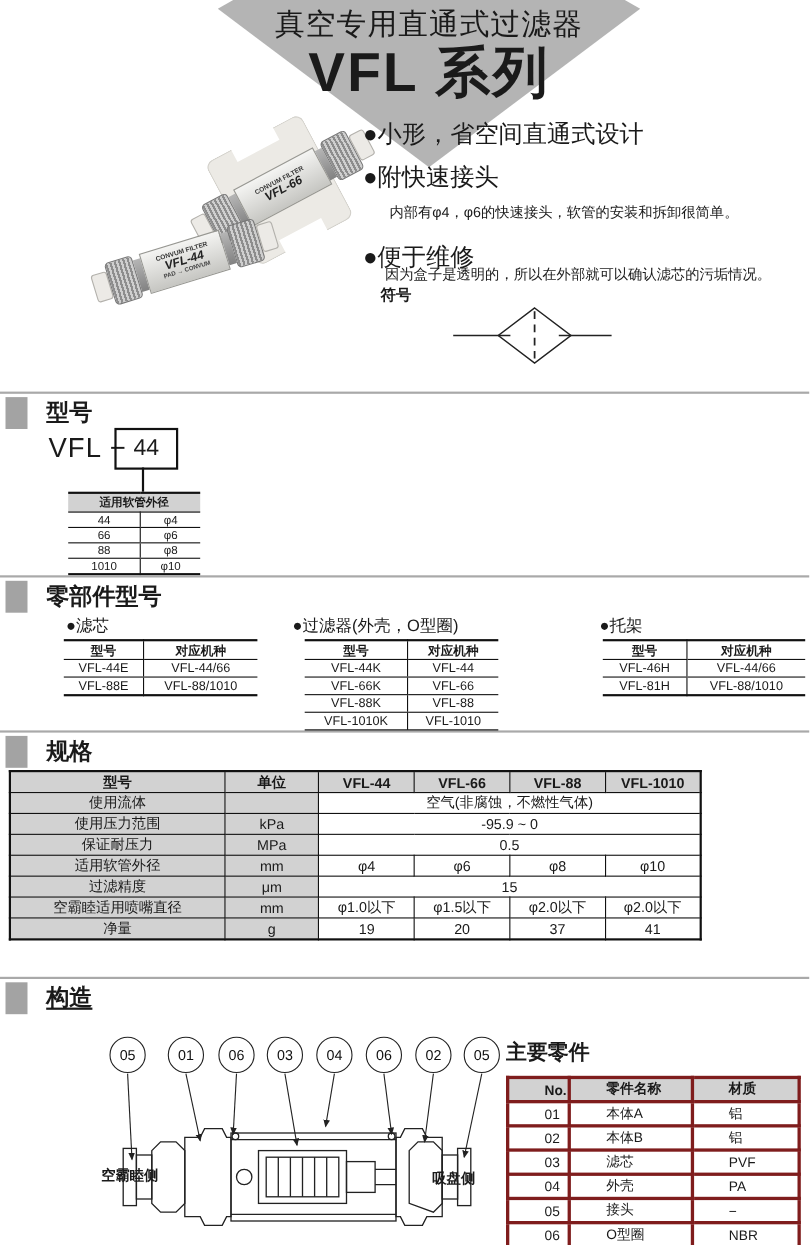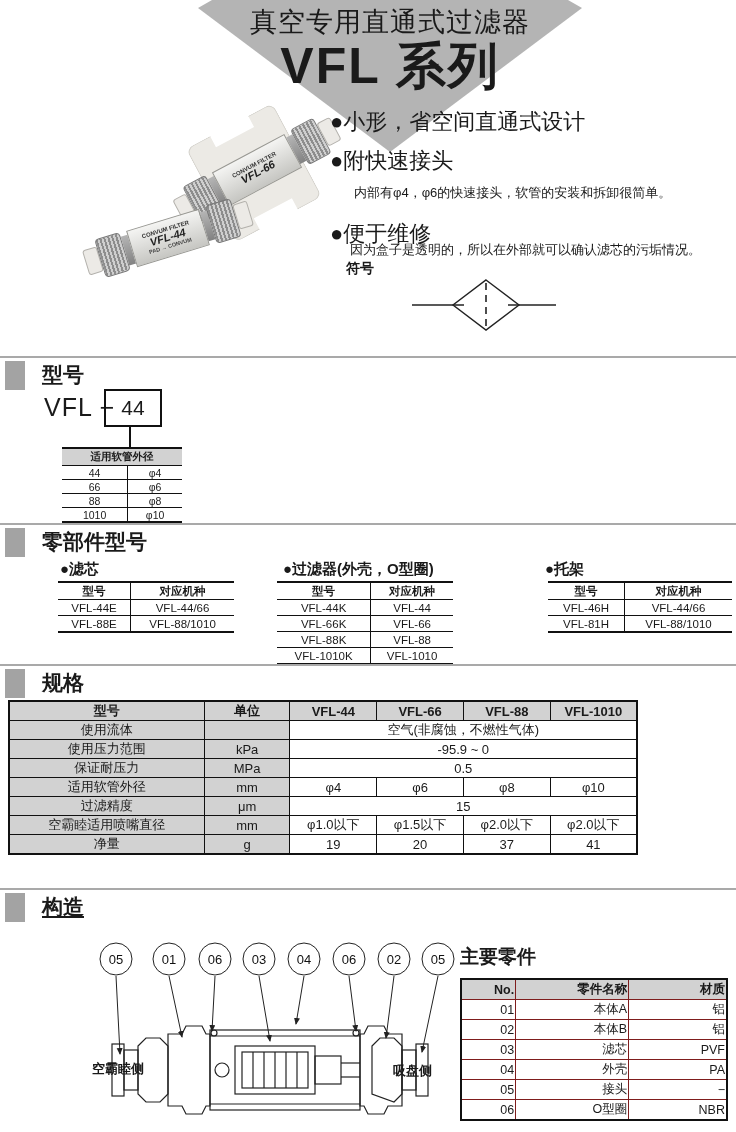--- a/index.html
+++ b/index.html
@@ -45,37 +45,37 @@
   .model-box{position:absolute;left:104px;top:389px;width:54px;height:34px;border:2px solid #111;
              display:flex;align-items:center;justify-content:center;font-size:21px;}
   .model-line{position:absolute;left:129px;top:425px;width:2px;height:22px;background:#111;}
   table{border-collapse:collapse;}
   .mini{position:absolute;border-top:2px solid #111;border-bottom:2px solid #111;}
   .mini td,.mini th{border-top:1px solid #111;border-bottom:1px solid #111;text-align:center;padding:0 2px;}
   .mini td+td,.mini th+th{border-left:1px solid #111;}
   .tube-table{left:62px;top:447px;width:120px;font-size:10.5px;}
   .tube-table .hd{background:#d2d2d2;font-weight:bold;height:16px;}
   .tube-table td{height:13px;}
-  .parts-cap{position:absolute;font-size:15px;font-weight:bold;white-space:nowrap;}
+  .parts-cap{position:absolute;font-size:15px;font-weight:normal;white-space:nowrap;}
   .ptable{font-size:11.5px;}
   .ptable th{font-weight:bold;height:16px;}
   .ptable td{height:15px;}
 
   
   .spec{position:absolute;left:8px;top:700px;width:630px;font-size:13px;
         border:2px solid #111;}
   .spec th,.spec td{border:1px solid #111;text-align:center;height:18px;padding:0;}
   .spec th{background:#d2d2d2;font-weight:bold;}
   .spec .lab{background:#d2d2d2;}
 
   
   .side-label{position:absolute;font-size:13px;font-weight:bold;white-space:nowrap;}
   .mp-title{position:absolute;left:460px;top:944px;font-size:19px;font-weight:bold;}
   .mp{left:460px;top:978px;width:268px;font-size:12.5px;border:2px solid #111;}
-  .mp th,.mp td{border:1px solid #7f1d1d;text-align:right;height:17px;padding-left:32px;}
+  .mp th,.mp td{border:3px solid #7f1d1d;text-align:left;height:17px;padding-left:32px;}
   .mp th{background:#d2d2d2;font-weight:bold;}
 </style>
 </head>
 <body>
 
 <div class="page">
 
   <div class="diamond"></div>
   <div class="h-sub">真空专用直通式过滤器</div>
   <div class="h-title">VFL 系列</div>
@@ -152,21 +152,21 @@
           <td>φ10</td>
         </tr>
   </tbody>
     </table>
 
   <div class="divider" style="top:523px;"></div>
   <div class="sq" style="top:528px;"></div>
   <div class="sec-title" style="top:528px;">零部件型号</div>
 
   <div class="parts-cap" style="left:60px;top:560px;">●滤芯</div>
-  <div class="parts-cap" style="left:283px;top:560px;">●过滤器(外壳，O型圈)</div>
+  <div class="parts-cap" style="left:266px;top:560px;">●过滤器(外壳，O型圈)</div>
   <div class="parts-cap" style="left:545px;top:560px;">●托架</div>
 
   <table class="mini ptable" style="left:58px;top:581px;width:176px;">
     <tbody>
         <tr>
           <th>型号</th>
           <th>对应机种</th>
         </tr>
     <tr>
           <td>VFL-44E</td>

